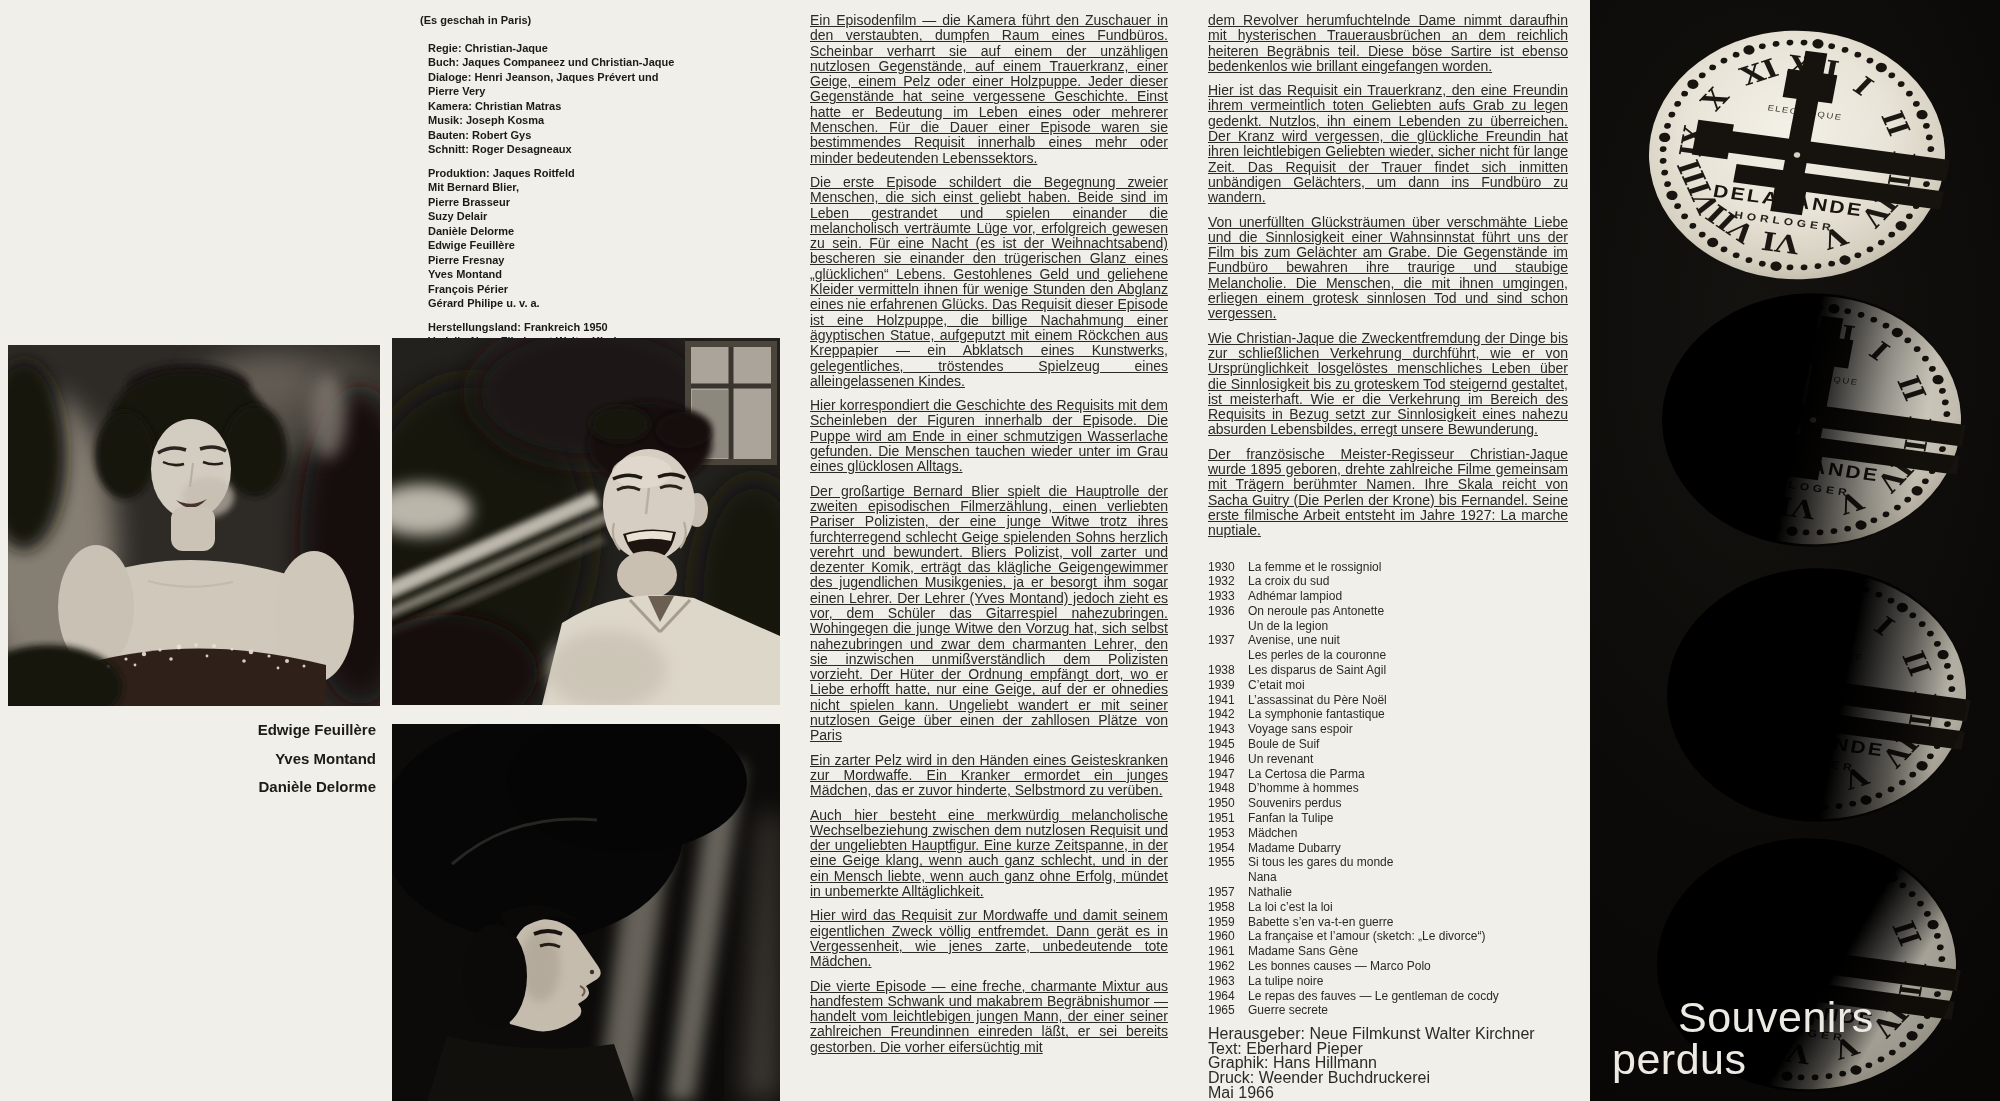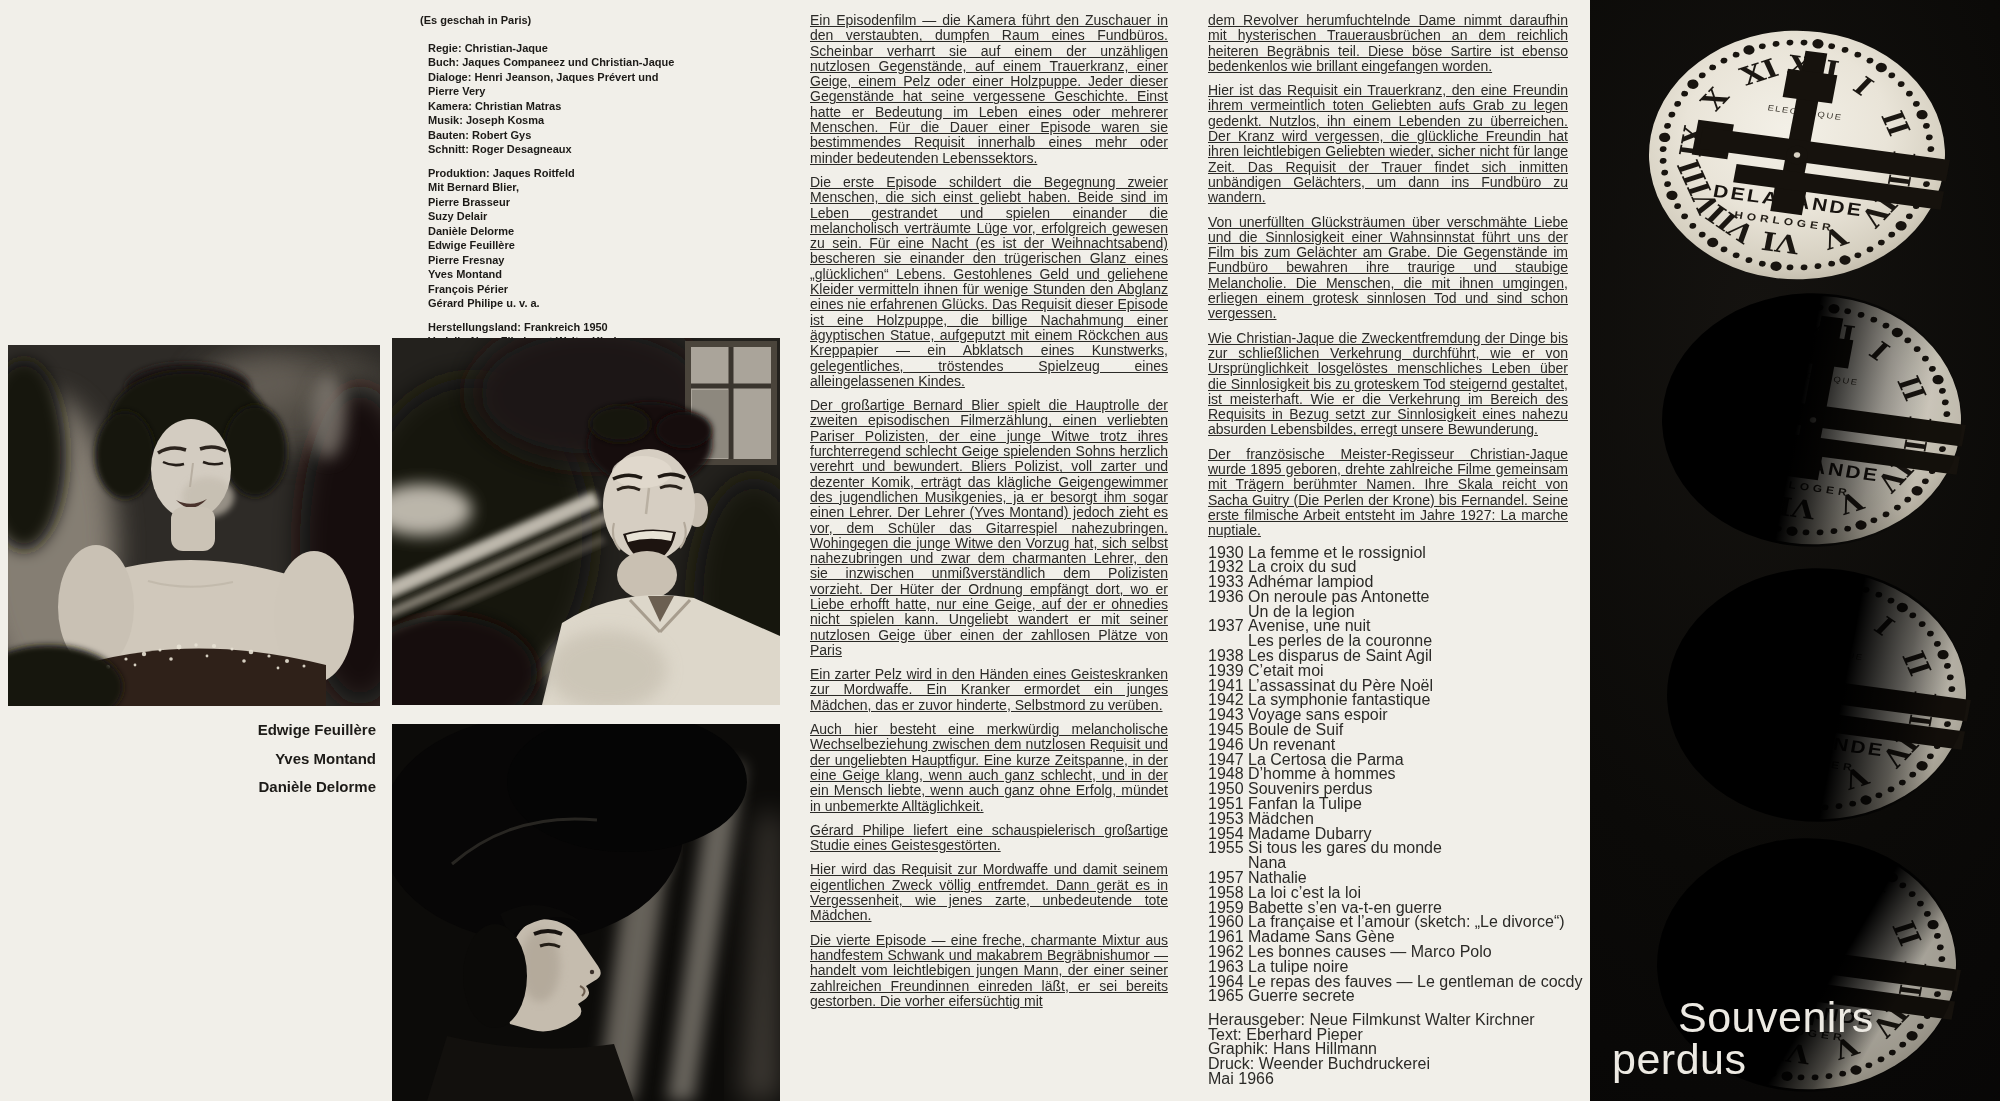--- a/index.html
+++ b/index.html
@@ -22,21 +22,21 @@
   .captions{position:absolute;left:8px;top:716px;width:368px;text-align:right;font-weight:700;font-size:15px;line-height:28.5px;color:#1c1a17;}
 
   
   .col{position:absolute;top:13px;font-size:14px;line-height:15.3px;color:#2b2a27;}
   .col-mid{left:810px;width:358px;}
   .col-right{left:1208px;width:360px;}
   .col p{margin:0 0 9px 0;text-align:justify;text-decoration:underline;}
   .col p:last-child{margin-bottom:0;}
 
   
-  .filmo{margin-top:7px;font-size:16px;line-height:14.8px;white-space:nowrap;}
+  .filmo{margin-top:21px;font-size:12px;line-height:14.8px;white-space:nowrap;}
   .f-row{display:flex;}
   .f-year{flex:0 0 38px;}
   .f-title{padding-left:2px;}
 
   
   .imprint{margin-top:9px;font-size:16px;line-height:14.6px;white-space:nowrap;}
 
   
   .poster{position:absolute;left:1590px;top:0;width:410px;height:1101px;background:radial-gradient(130% 90% at 40% 30%,#151310 0%,#0b0a08 55%,#070606 100%);overflow:hidden;}
   .poster svg{position:absolute;left:0;top:0;}
@@ -233,24 +233,24 @@
 
   <div class="cap-line">Edwige Feuillère</div>
       <div class="cap-line">Yves Montand</div>
       <div class="cap-line">Danièle Delorme</div>
     </div>
 
   <section class="col col-mid">
 
   <p class="para">Ein Episodenfilm — die Kamera führt den Zuschauer in den verstaubten, dumpfen Raum eines Fundbüros. Scheinbar verharrt sie auf einem der unzähligen nutzlosen Gegenstände, auf einem Trauerkranz, einer Geige, einem Pelz oder einer Holzpuppe. Jeder dieser Gegenstände hat seine vergessene Geschichte. Einst hatte er Bedeutung im Leben eines oder mehrerer Menschen. Für die Dauer einer Episode waren sie bestimmendes Requisit innerhalb eines mehr oder minder bedeutenden Lebenssektors.</p>
       <p class="para">Die erste Episode schildert die Begegnung zweier Menschen, die sich einst geliebt haben. Beide sind im Leben gestrandet und spielen einander die melancholisch verträumte Lüge vor, erfolgreich gewesen zu sein. Für eine Nacht (es ist der Weihnachtsabend) bescheren sie einander den trügerischen Glanz eines „glücklichen“ Lebens. Gestohlenes Geld und geliehene Kleider vermitteln ihnen für wenige Stunden den Abglanz eines nie erfahrenen Glücks. Das Requisit dieser Episode ist eine Holzpuppe, die billige Nachahmung einer ägyptischen Statue, aufgeputzt mit einem Röckchen aus Kreppapier — ein Abklatsch eines Kunstwerks, gelegentliches, tröstendes Spielzeug eines alleingelassenen Kindes.</p>
+      <p class="para">Hier korrespondiert die Geschichte des Requisits mit dem Scheinleben der Figuren innerhalb der Episode. Die Puppe wird am Ende in einer schmutzigen Wasserlache gefunden. Die Menschen tauchen wieder unter im Grau eines glücklosen Alltags.</p>
       <p class="para">Der großartige Bernard Blier spielt die Hauptrolle der zweiten episodischen Filmerzählung, einen verliebten Pariser Polizisten, der eine junge Witwe trotz ihres furchterregend schlecht Geige spielenden Sohns herzlich verehrt und bewundert. Bliers Polizist, voll zarter und dezenter Komik, erträgt das klägliche Geigengewimmer des jugendlichen Musikgenies, ja er besorgt ihm sogar einen Lehrer. Der Lehrer (Yves Montand) jedoch zieht es vor, dem Schüler das Gitarrespiel nahezubringen. Wohingegen die junge Witwe den Vorzug hat, sich selbst nahezubringen und zwar dem charmanten Lehrer, den sie inzwischen unmißverständlich dem Polizisten vorzieht. Der Hüter der Ordnung empfängt dort, wo er Liebe erhofft hatte, nur eine Geige, auf der er ohnedies nicht spielen kann. Ungeliebt wandert er mit seiner nutzlosen Geige über einen der zahllosen Plätze von Paris</p>
       <p class="para">Ein zarter Pelz wird in den Händen eines Geisteskranken zur Mordwaffe. Ein Kranker ermordet ein junges Mädchen, das er zuvor hinderte, Selbstmord zu verüben.</p>
       <p class="para">Auch hier besteht eine merkwürdig melancholische Wechselbeziehung zwischen dem nutzlosen Requisit und der ungeliebten Hauptfigur. Eine kurze Zeitspanne, in der eine Geige klang, wenn auch ganz schlecht, und in der ein Mensch liebte, wenn auch ganz ohne Erfolg, mündet in unbemerkte Alltäglichkeit.</p>
-      <p class="para">Gérard Philipe liefert eine schauspielerisch großartige Studie eines Geistesgestörten.</p>
       <p class="para">Hier wird das Requisit zur Mordwaffe und damit seinem eigentlichen Zweck völlig entfremdet. Dann gerät es in Vergessenheit, wie jenes zarte, unbedeutende tote Mädchen.</p>
       <p class="para">Die vierte Episode — eine freche, charmante Mixtur aus handfestem Schwank und makabrem Begräbnishumor — handelt vom leichtlebigen jungen Mann, der einer seiner zahlreichen Freundinnen einreden läßt, er sei bereits gestorben. Die vorher eifersüchtig mit</p>
     </section>
 
   <section class="col col-right">
     <div>
 
     <p class="para">dem Revolver herumfuchtelnde Dame nimmt daraufhin mit hysterischen Trauerausbrüchen an dem reichlich heiteren Begräbnis teil. Diese böse Sartire ist ebenso bedenkenlos wie brillant eingefangen worden.</p>
         <p class="para">Hier ist das Requisit ein Trauerkranz, den eine Freundin ihrem vermeintlich toten Geliebten aufs Grab zu legen gedenkt. Nutzlos, ihn einem Lebenden zu überreichen. Der Kranz wird vergessen, die glückliche Freundin hat ihren leichtlebigen Geliebten wieder, sicher nicht für lange Zeit. Das Requisit der Trauer findet sich inmitten unbändigen Gelächters, um dann ins Fundbüro zu wandern.</p>
         <p class="para">Von unerfüllten Glücksträumen über verschmähte Liebe und die Sinnlosigkeit einer Wahnsinnstat führt uns der Film bis zum Gelächter am Grabe. Die Gegenstände im Fundbüro bewahren ihre traurige und staubige Melancholie. Die Menschen, die mit ihnen umgingen, erliegen einem grotesk sinnlosen Tod und sind schon vergessen.</p>

